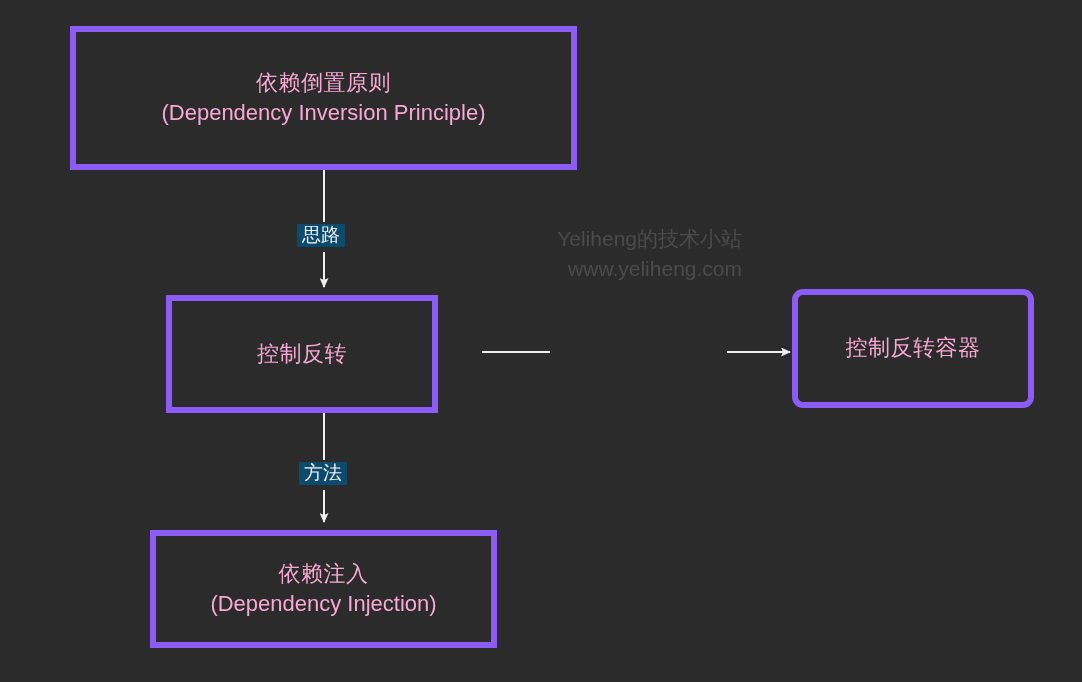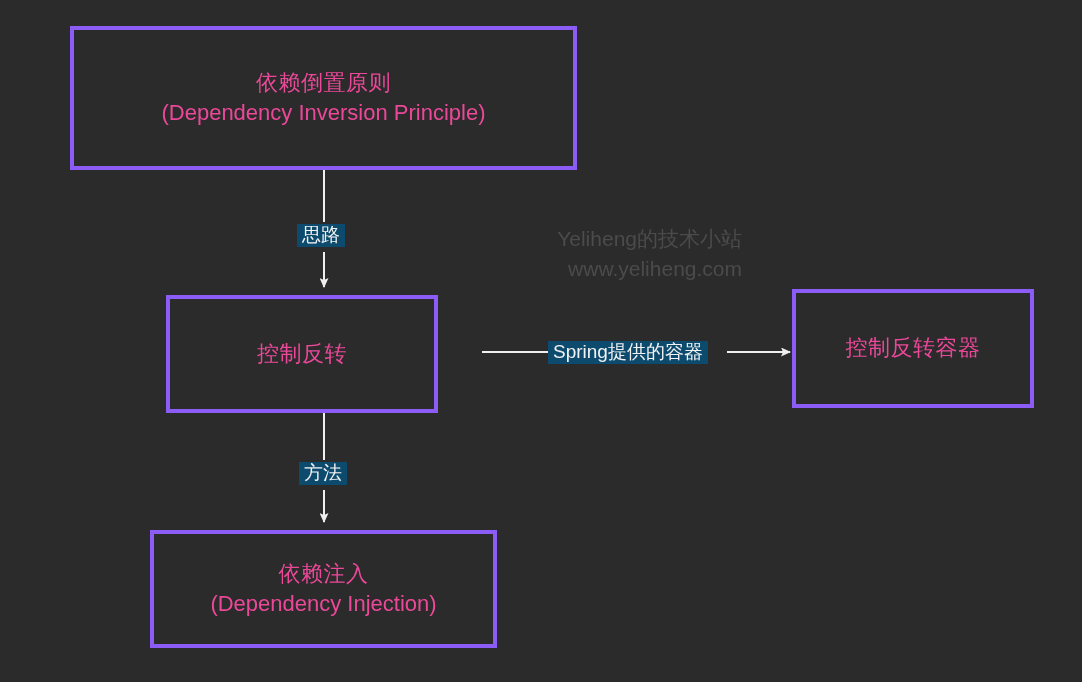--- a/index.html
+++ b/index.html
@@ -22,43 +22,43 @@
     position: absolute;
     left: 0;
     top: 0;
     width: 1082px;
     height: 682px;
     pointer-events: none;
   }
   .node {
     position: absolute;
     box-sizing: border-box;
-    border: 4px solid #8b5cf6;
+    border: 6px solid #8b5cf6;
     background: transparent;
     display: flex;
     flex-direction: column;
     align-items: center;
     justify-content: center;
-    color: #ec4899;
+    color: #f9a8d4;
     text-align: center;
     line-height: 1.38;
   }
   .node .line-cn {
     font-size: 22px;
     letter-spacing: 0.5px;
     white-space: nowrap;
   }
   .node .line-en {
     font-size: 22px;
     white-space: nowrap;
   }
   
   #node-dip   { left: 70px;  top: 26px;  width: 507px; height: 144px; }
   #node-ioc   { left: 166px; top: 295px; width: 272px; height: 118px; }
-  #node-cont  { left: 792px; top: 289px; width: 242px; height: 119px; }
+  #node-cont  { left: 792px; top: 289px; width: 242px; height: 119px; border-radius: 11px; }
   #node-di    { left: 150px; top: 530px; width: 347px; height: 118px; }
 
   .edge-label {
     position: absolute;
     color: #f2f2f2;
     font-size: 19px;
     white-space: nowrap;
     background: #0c4a6e;
     padding: 0 5px;
     line-height: 1.2;
@@ -125,15 +125,14 @@
 
   <div class="node" id="node-di">
     <div class="line-cn">依赖注入</div>
     <div class="line-en">(Dependency Injection)</div>
   </div>
 
   <div class="edge-label" id="edge-label-siLu">思路</div>
 
   <div class="edge-label" id="edge-label-fangFa">方法</div>
 
-  <div class="edge-label" id="edge-label-spring">Spring提供的容器</div>
 
 </div>
 
 </body></html>

